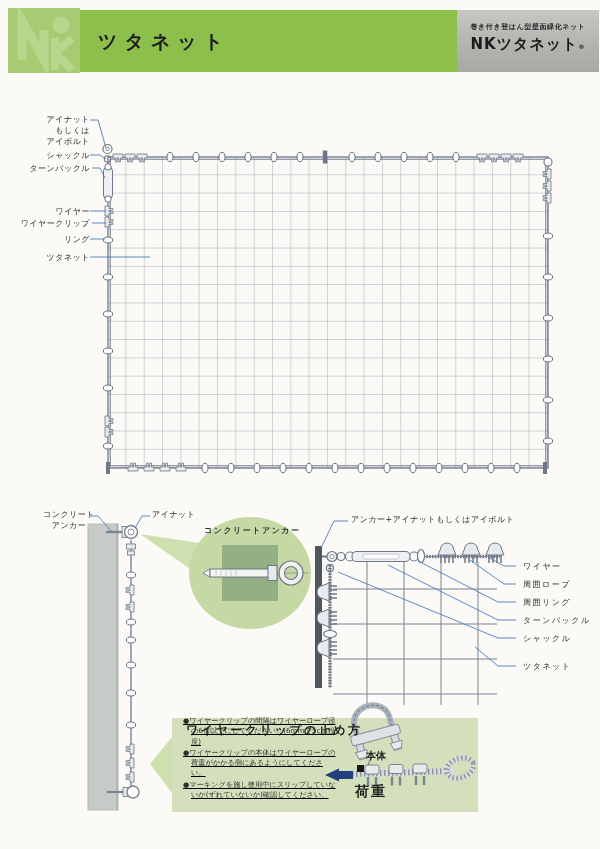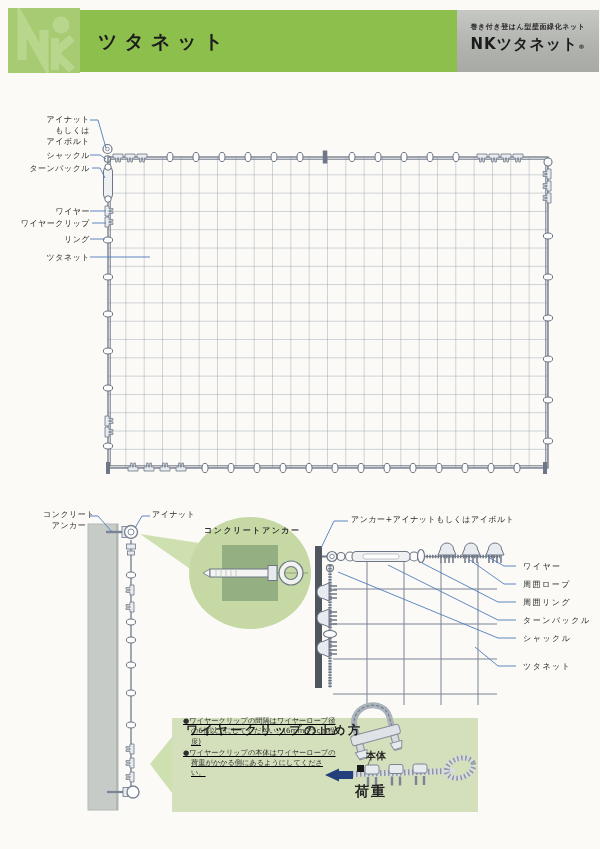--- a/index.html
+++ b/index.html
@@ -313,17 +313,18 @@
   <div class="lbl lbl-ls" style="left:523px;top:579px">周囲ロープ</div>
   <div class="lbl lbl-ls" style="left:523px;top:597px">周囲リング</div>
   <div class="lbl lbl-ls" style="left:523px;top:615px">ターンバックル</div>
   <div class="lbl lbl-ls" style="left:523px;top:633px">シャックル</div>
   <div class="lbl lbl-ls" style="left:523px;top:661px">ツタネット</div>
 
   <div class="panel-title">ワイヤークリップの止め方</div>
   <div class="bullets">
     <div class="bullet">●ワイヤークリップの間隔はワイヤーロープ径の6倍以上にしてください。(6mmで5cm程度)</div>
     <div class="bullet">●ワイヤークリップの本体はワイヤーロープの荷重がかかる側にあるようにしてください。</div>
+    <div class="bullet">●マーキングを施し使用中にスリップしていないか(ずれていないか)確認してください。</div>
   </div>
   <div class="lbl-body">本体</div>
   <div class="lbl-load">荷重</div>
 
 </div>
 
 </body></html>

